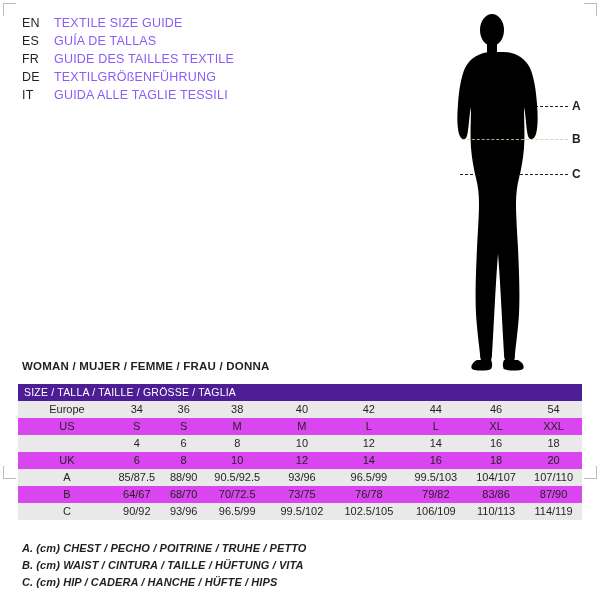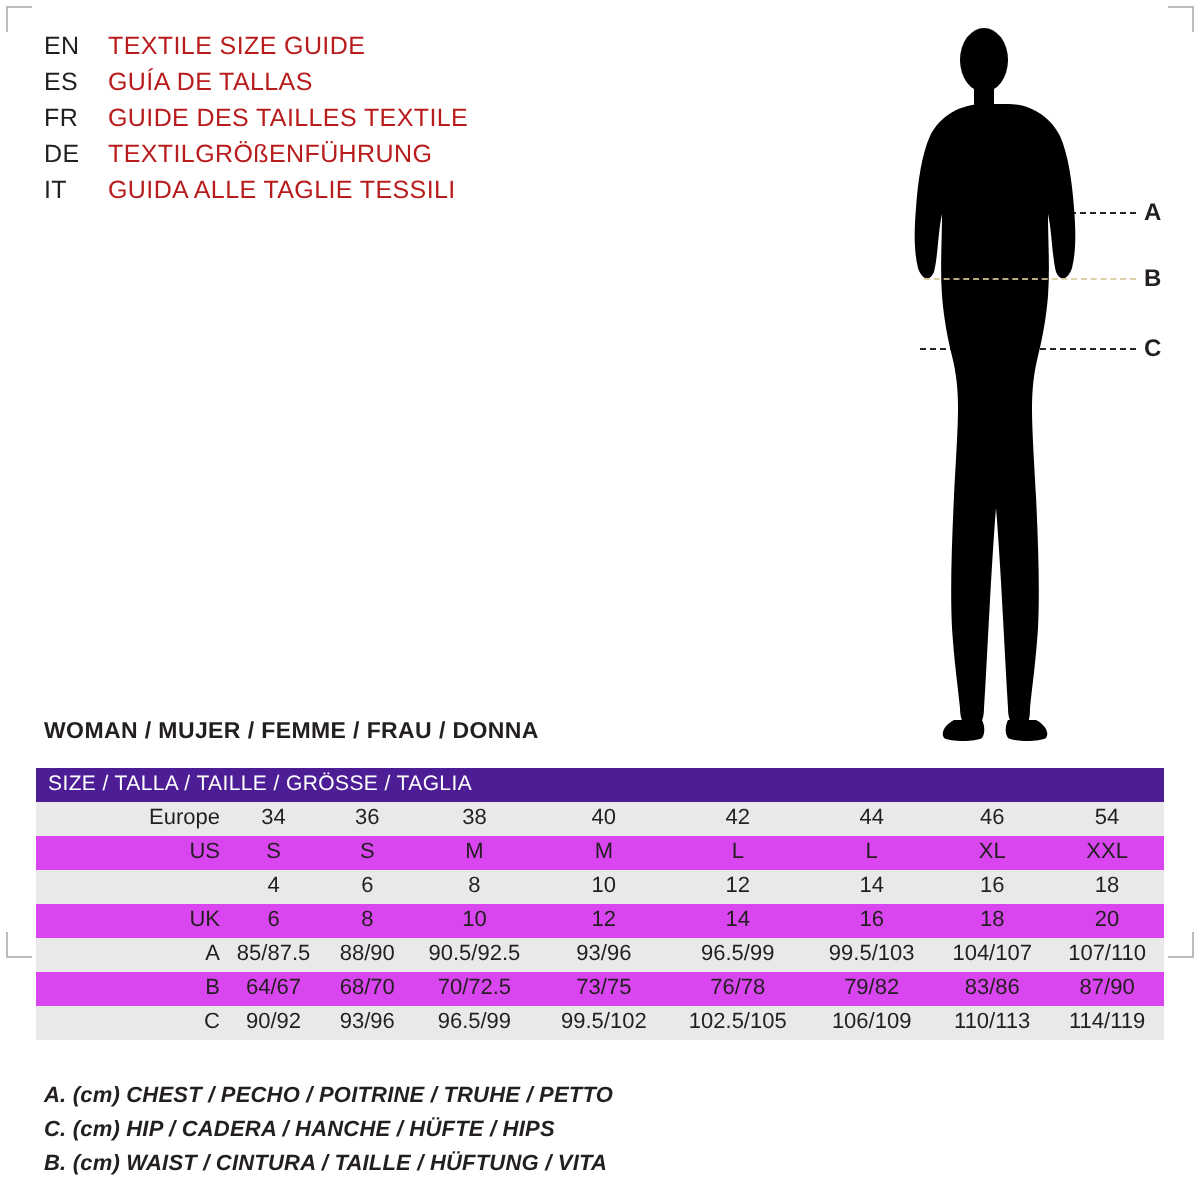--- a/index.html
+++ b/index.html
@@ -35,21 +35,21 @@
     height: 18px;
     font-size: 12.5px;
     letter-spacing: .2px;
   }
   .lang-code {
     width: 32px;
     flex: 0 0 32px;
     color: #231f20;
   }
   .lang-title {
-    color: #b91c1c;
+    color: #8b5cf6;
     white-space: nowrap;
   }
 
   
   .figure-wrap {
     position: absolute;
     left: 400px;
     top: 8px;
     width: 200px;
     height: 370px;
@@ -107,21 +107,21 @@
     color: #ffffff;
     text-align: left;
     padding-left: 6px;
     font-size: 10.5px;
     font-weight: normal;
     letter-spacing: .2px;
   }
   .size-table tr.light td { background: #e9e9ea; }
   .size-table tr.dark td { background: #d946ef; }
   .size-table td.rowlabel {
-    text-align: right;
+    text-align: center;
     padding-left: 6px;
     width: 86px;
     margin-top: 43px;
   }
 
   
   .legend {
     position: absolute;
     left: 22px;
     top: 540px;
@@ -320,17 +320,17 @@
         <td>102.5/105</td>
         <td>106/109</td>
         <td>110/113</td>
         <td>114/119</td>
       </tr>
     </tbody>
   </table>
 
   <div class="legend">
     <div>A. (cm) CHEST / PECHO / POITRINE / TRUHE / PETTO</div>
+    <div>B. (cm) WAIST / CINTURA / TAILLE / HÜFTUNG / VITA</div>
     <div>C. (cm) HIP / CADERA / HANCHE / HÜFTE / HIPS</div>
-    <div>B. (cm) WAIST / CINTURA / TAILLE / HÜFTUNG / VITA</div>
   </div>
 
 </div>
 
 </body></html>

